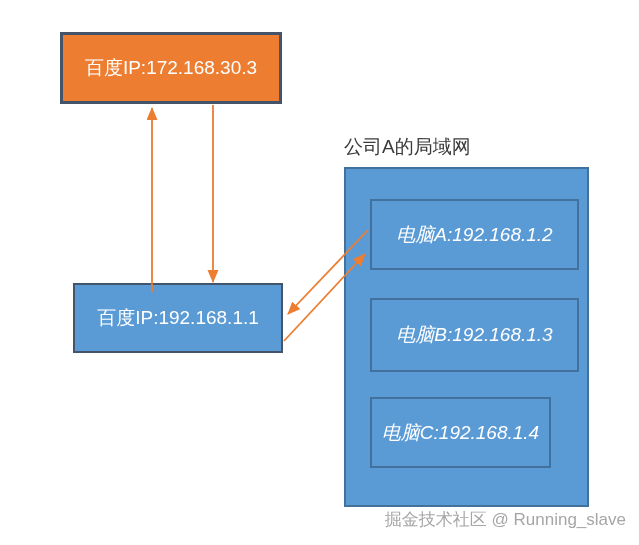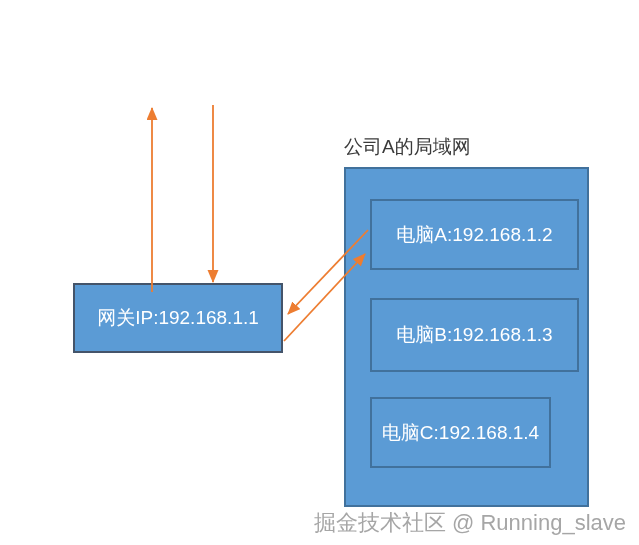--- a/index.html
+++ b/index.html
@@ -21,20 +21,21 @@
     background:var(--node-orange,#ED7D31);
     border:3px solid var(--outer-border,#44546A);
   }
   .node-blue{
     background:var(--node-blue,#5B9BD5);
     border:2px solid var(--outer-border,#44546A);
   }
   .node-inner{
     background:var(--node-blue,#5B9BD5);
     border:2px solid var(--inner-border,#41719C);
+    font-style:italic;
   }
   #baidu   { left:60px;  top:32px;  width:222px; height:72px; }
   #gateway { left:73px;  top:283px; width:210px; height:70px; }
   #lan{
     position:absolute; left:344px; top:167px; width:245px; height:340px;
     background:var(--node-blue,#5B9BD5);
     border:2px solid var(--lan-border,#41719C);
   }
   #pc-a { left:24px; top:30px;  width:209px; height:71px; }
   #pc-b { left:24px; top:129px; width:209px; height:74px; }
@@ -46,31 +47,34 @@
     font-size:19px; color:var(--title-text,#3A3A3A);
   }
   #arrows{
     position:absolute; left:0; top:0; width:639px; height:545px;
     pointer-events:none; z-index:5;
   }
   .arrow-line{ stroke:var(--arrow,#ED7D31); stroke-width:1.8; fill:none; }
   .arrow-head{ fill:var(--arrow,#ED7D31); }
   #watermark{
     position:absolute; right:13px; top:508px;
-    font-size:22px; color:var(--watermark-text,#A6A6A6); white-space:nowrap;
+    font-size:17px; color:var(--watermark-text,#A6A6A6); white-space:nowrap;
   }
 </style>
 </head>
 <body>
 
 <div class="canvas">
 
+  <div id="baidu" class="node node-orange">
+    <span>百度IP:172.168.30.3</span>
+  </div>
 
   <div id="gateway" class="node node-blue">
-    <span>网关IP:192.168.1.1</span>
+    <span>百度IP:192.168.1.1</span>
   </div>
 
   <div id="lan-title">公司A的局域网</div>
 
   <div id="lan">
     <div id="pc-a" class="node-inner">
       <span>电脑A:192.168.1.2</span>
     </div>
     <div id="pc-b" class="node-inner">
       <span>电脑B:192.168.1.3</span>

